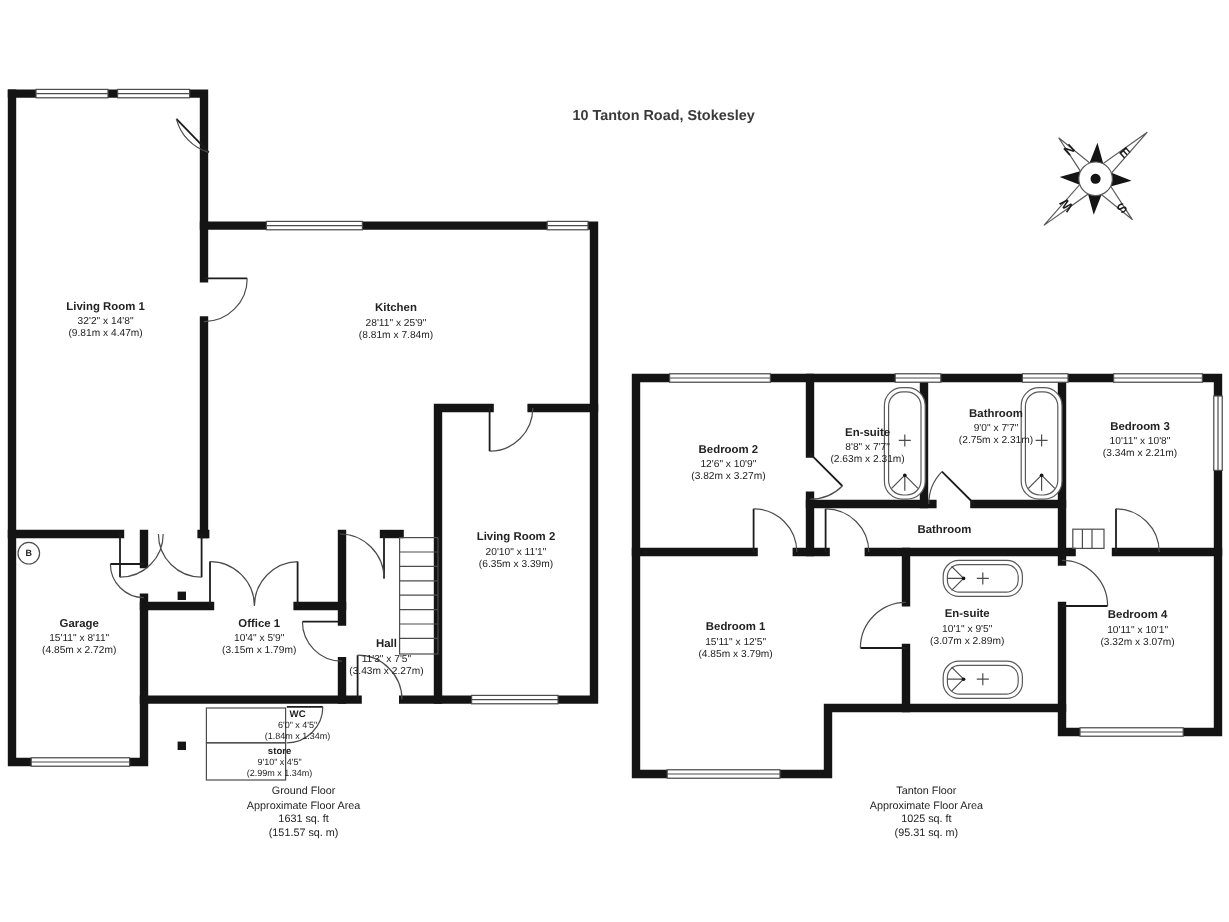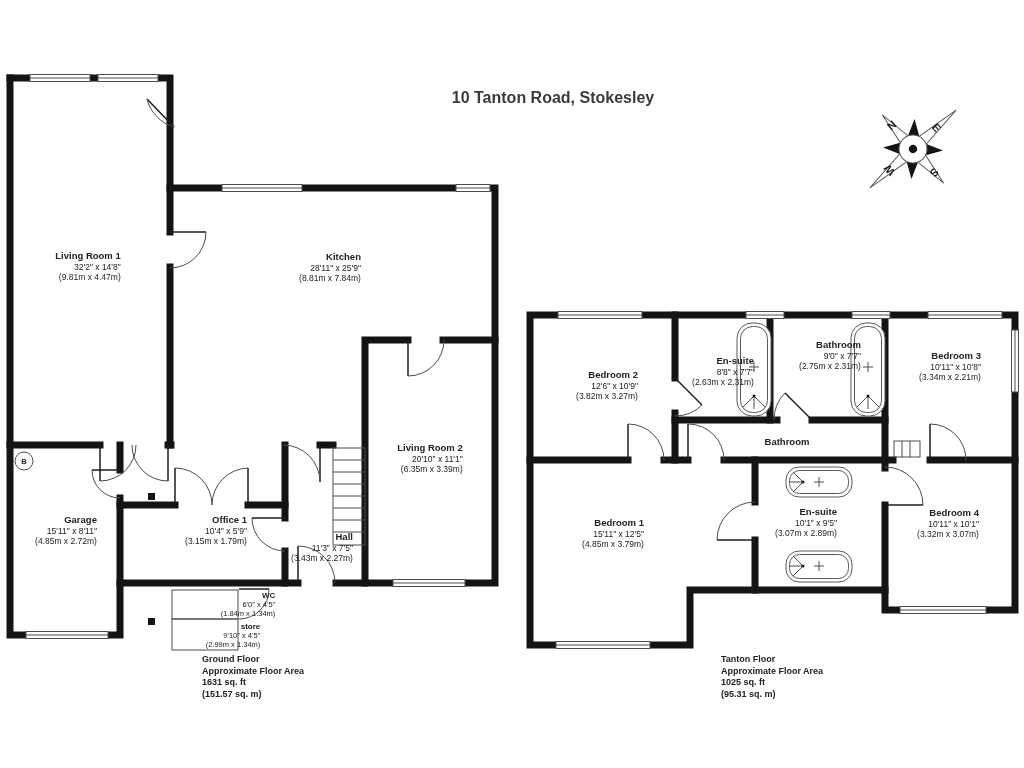--- a/index.html
+++ b/index.html
@@ -1,29 +1,29 @@
 <!DOCTYPE html>
 <html><head>
 <meta charset="utf-8">
 <style>
   html,body{margin:0;padding:0;background:#fff;}
   .plan{position:relative;width:1024px;height:768px;background:#fff;
         font-family:"Liberation Sans",sans-serif;color:#222;overflow:hidden;}
   .plan svg{position:absolute;left:0;top:0;}
-  .title{position:absolute;transform:translateX(-50%);font-size:16px;font-weight:600;
+  .title{position:absolute;transform:translateX(-50%);font-size:12px;font-weight:600;
          color:#3a3a3a;white-space:nowrap;}
-  .room-label{position:absolute;transform:translate(-50%,-50%);text-align:right;
+  .room-label{position:absolute;transform:translate(-50%,-50%);text-align:center;
               white-space:nowrap;line-height:10.5px;}
   .rname{font-weight:700;font-size:9.5px;}
   .rdim{font-weight:400;font-size:8.5px;}
   .room-label.small{line-height:9px;margin-left:43px;}
   .small .rname{font-size:8px;}
   .small .rdim{font-size:7.5px;}
-  .area-note{position:absolute;transform:translateX(-50%);text-align:left;
-             font-weight:700;font-size:9px;line-height:11.5px;white-space:nowrap;}
+  .area-note{position:absolute;transform:translateX(-50%);text-align:center;
+             font-weight:400;font-size:9px;line-height:11.5px;white-space:nowrap;}
   
   .wall{stroke:#141414;stroke-width:7;fill:none;stroke-linecap:square;}
   .thin{stroke:#4c4c4c;stroke-width:1;fill:none;}
   .leaf{stroke:#1c1c1c;stroke-width:1.5;fill:none;}
   .win{fill:#ffffff;stroke:#4c4c4c;stroke-width:1;}
   .fix{fill:#ffffff;stroke:#5a5a5a;stroke-width:1;}
   .solid{fill:#141414;stroke:none;}
   .sym{font:700 7.5px "Liberation Sans",sans-serif;fill:#222;text-anchor:middle;}
   .compass-letter{font:700 11px "Liberation Sans",sans-serif;fill:#1c1c1c;text-anchor:middle;}
 </style>

